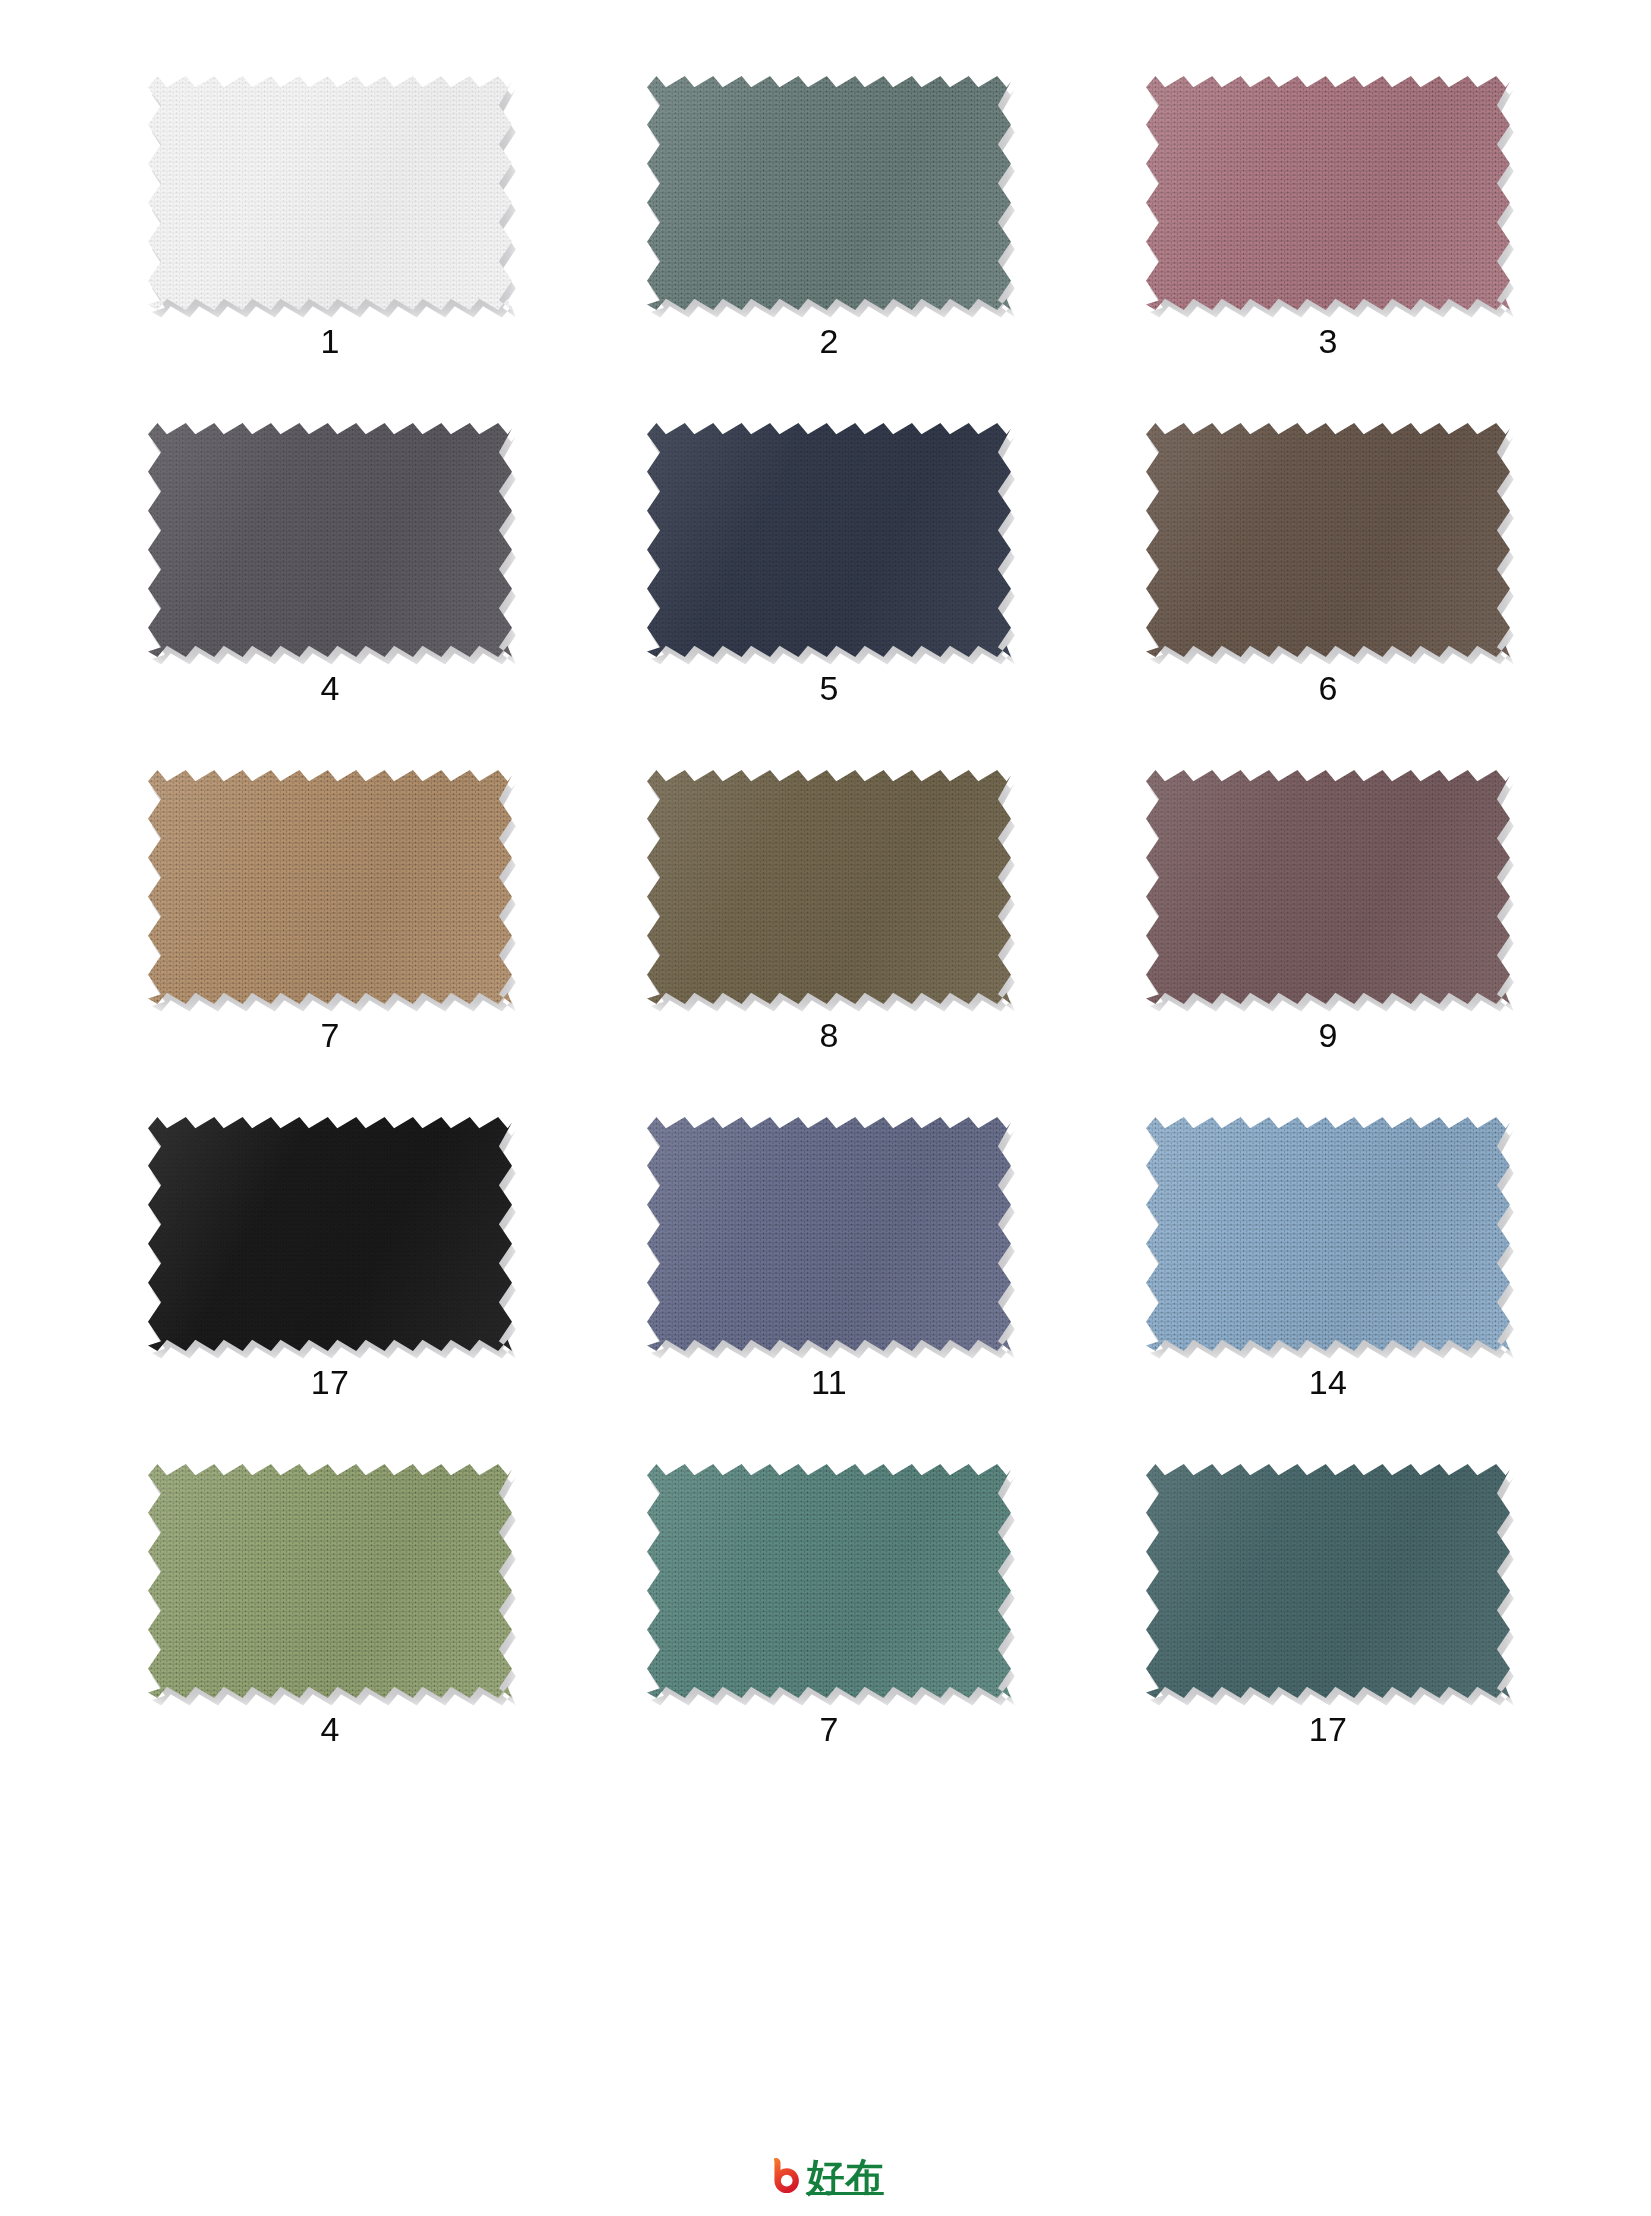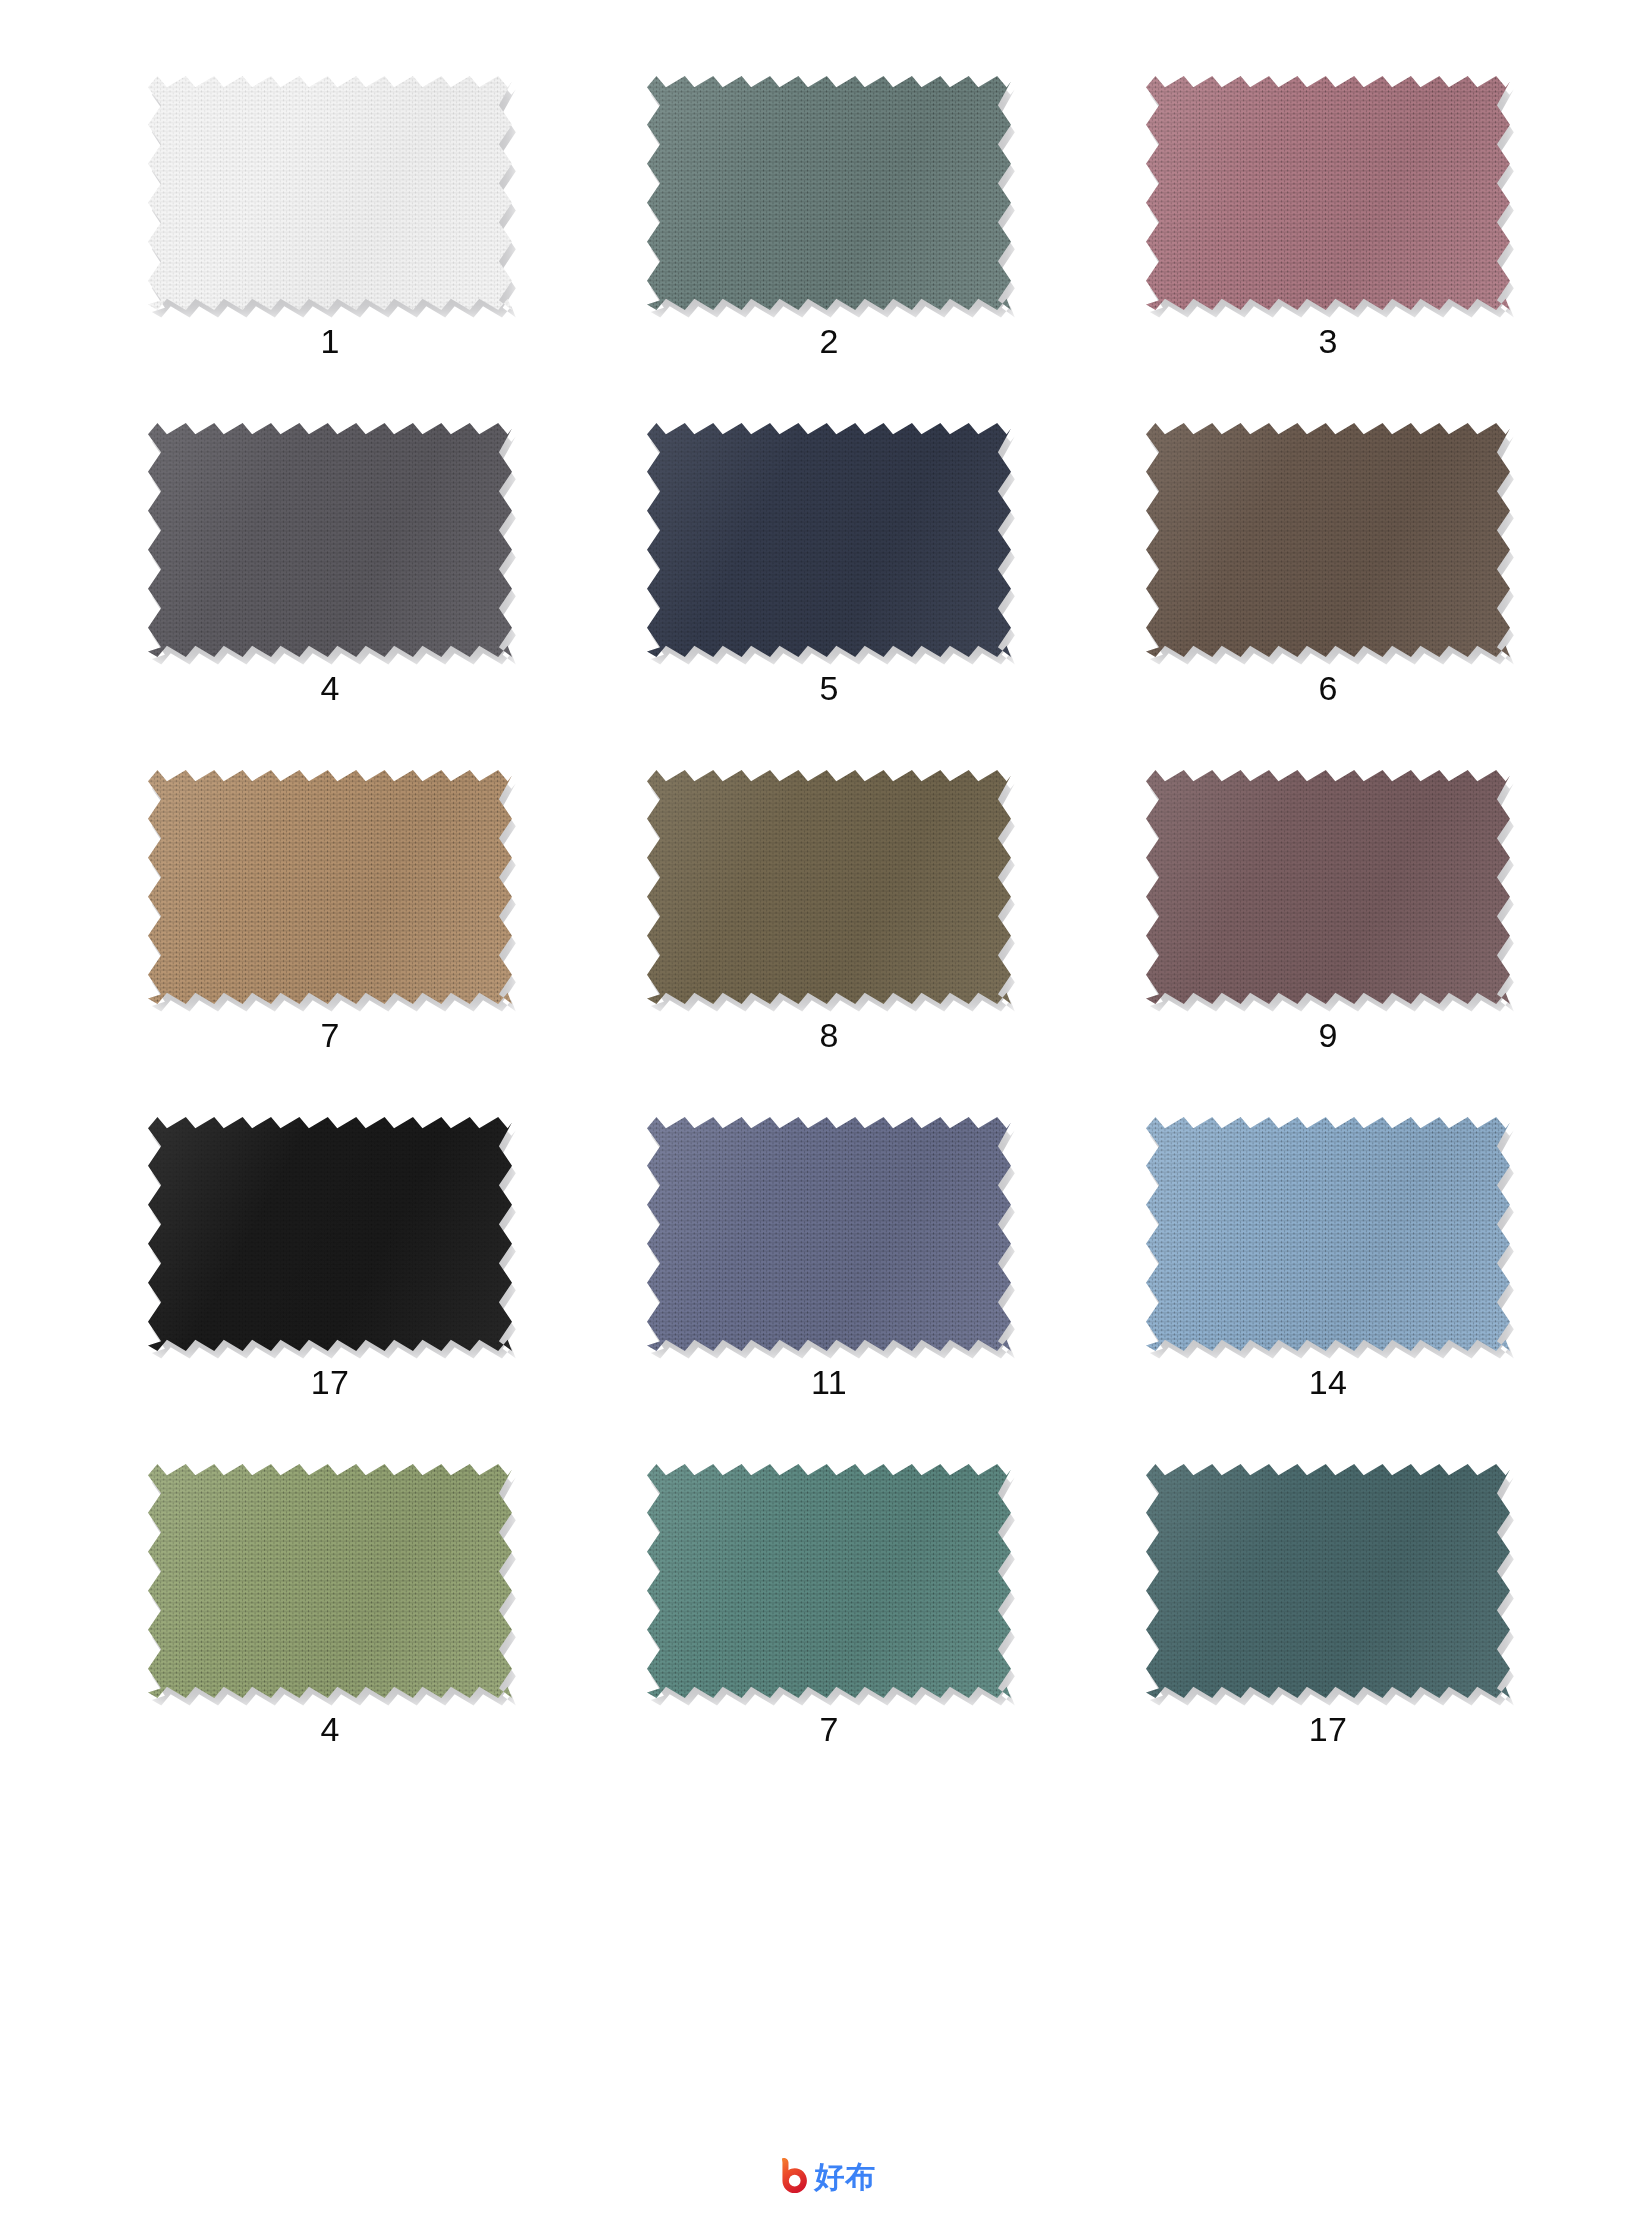--- a/index.html
+++ b/index.html
@@ -183,26 +183,27 @@
     left: 0;
     bottom: 19px;
     width: 100%;
     display: flex;
     align-items: center;
     justify-content: center;
     gap: 6.3px;
   }
   #brand-logo-mark { display: block; }
   #brand-name {
-    font-size: 30px;
+    font-size: 38px;
     font-weight: 700;
-    color: #3b82f6;
+    color: #15803d;
     letter-spacing: 0.6px;
     line-height: 1;
     font-family: "DejaVu Sans", "Liberation Sans", sans-serif;
+    text-decoration: underline;
   }
 </style>
 </head>
 <body>
 
 <div id="swatch-grid">
     <div class="swatch-cell">
       <div class="chip-wrap">
         <div class="chip-shadow"></div>
         <div class="fabric-chip light" style="background-color: rgb(244, 244, 244);">

